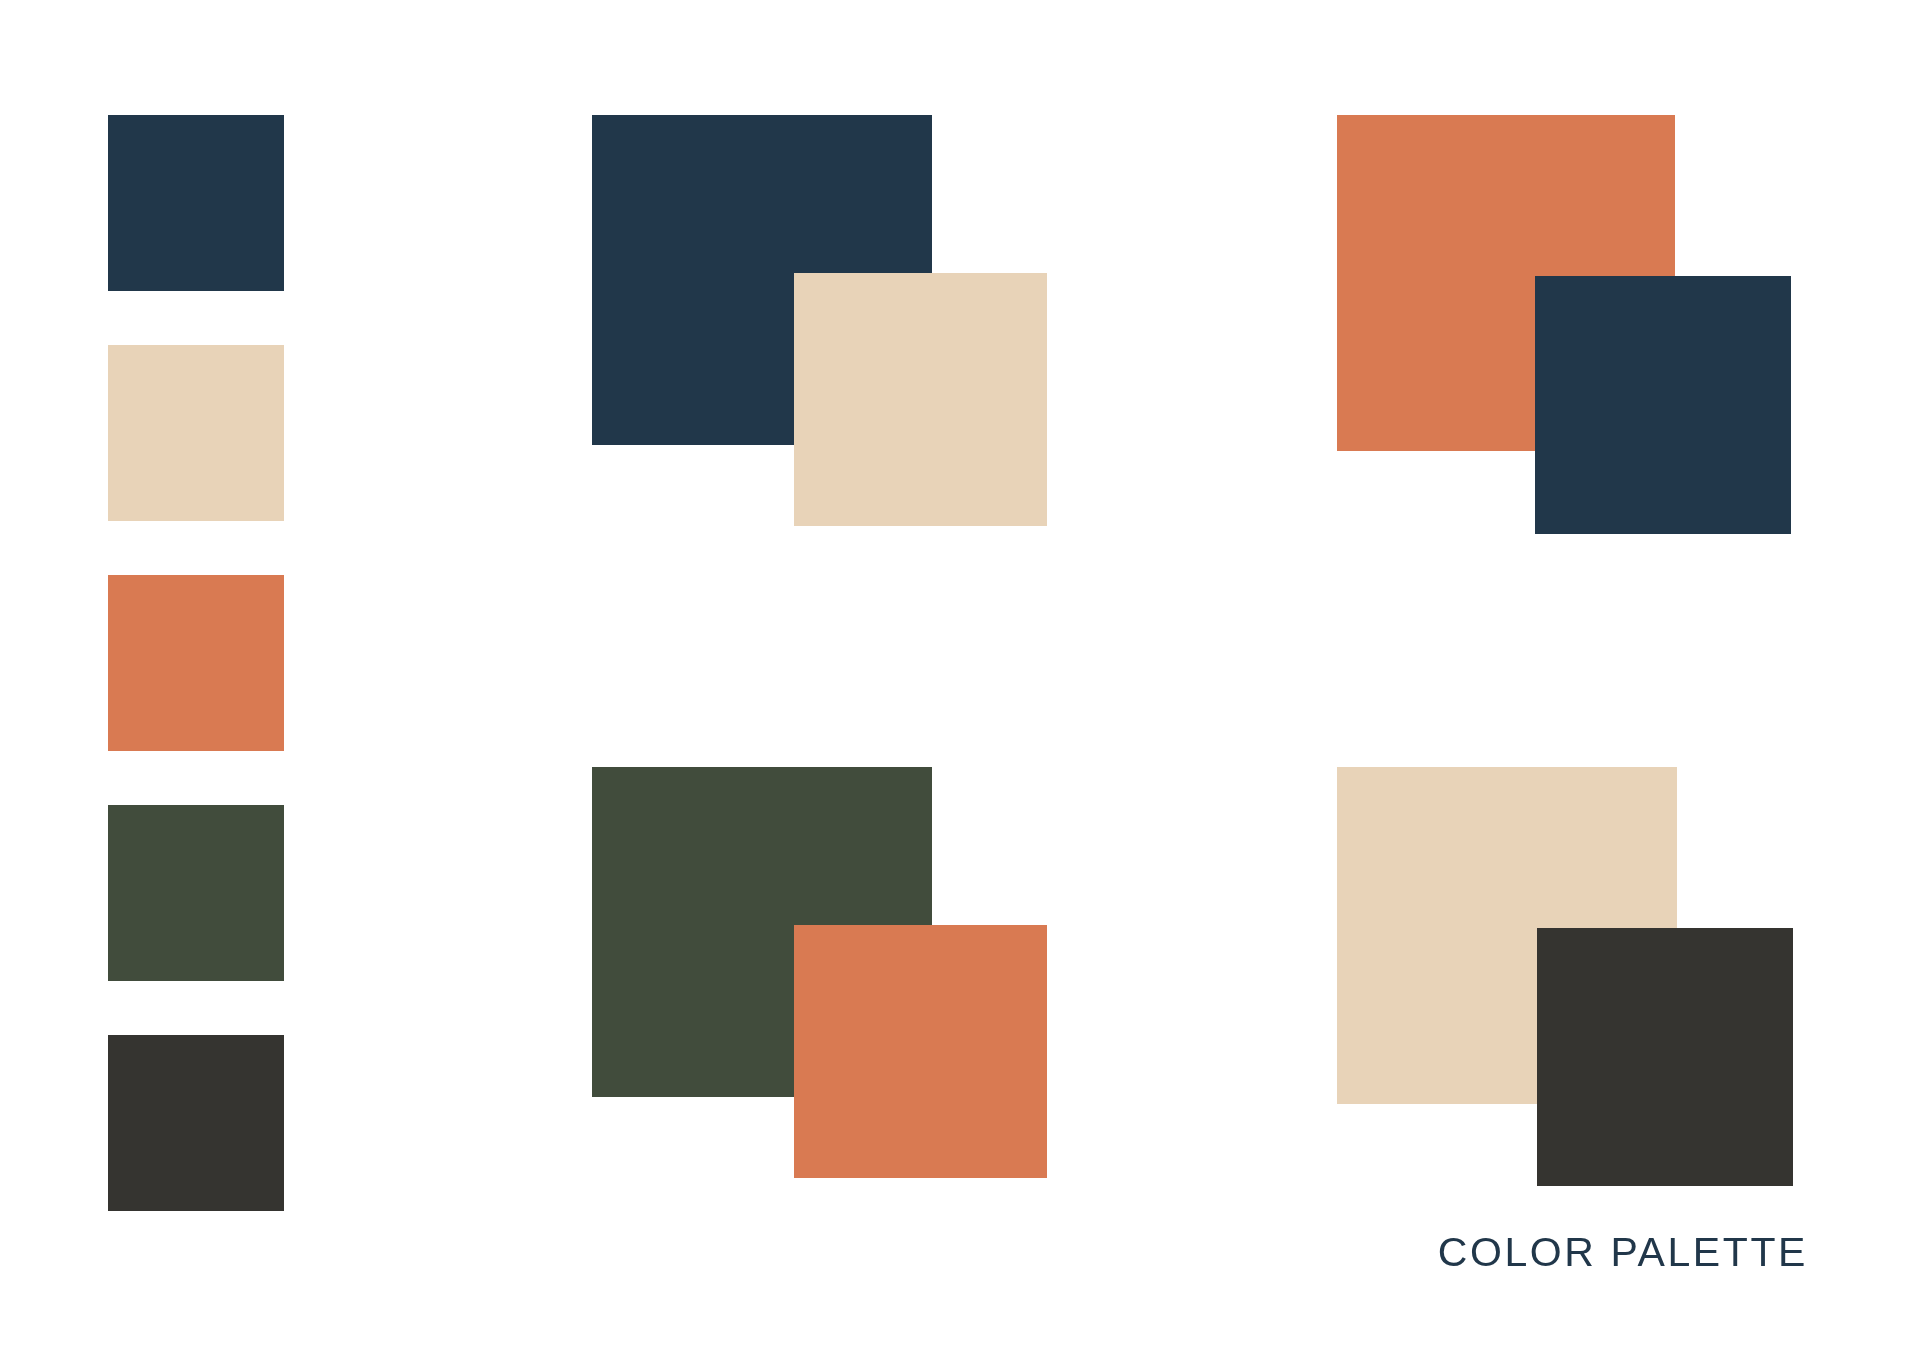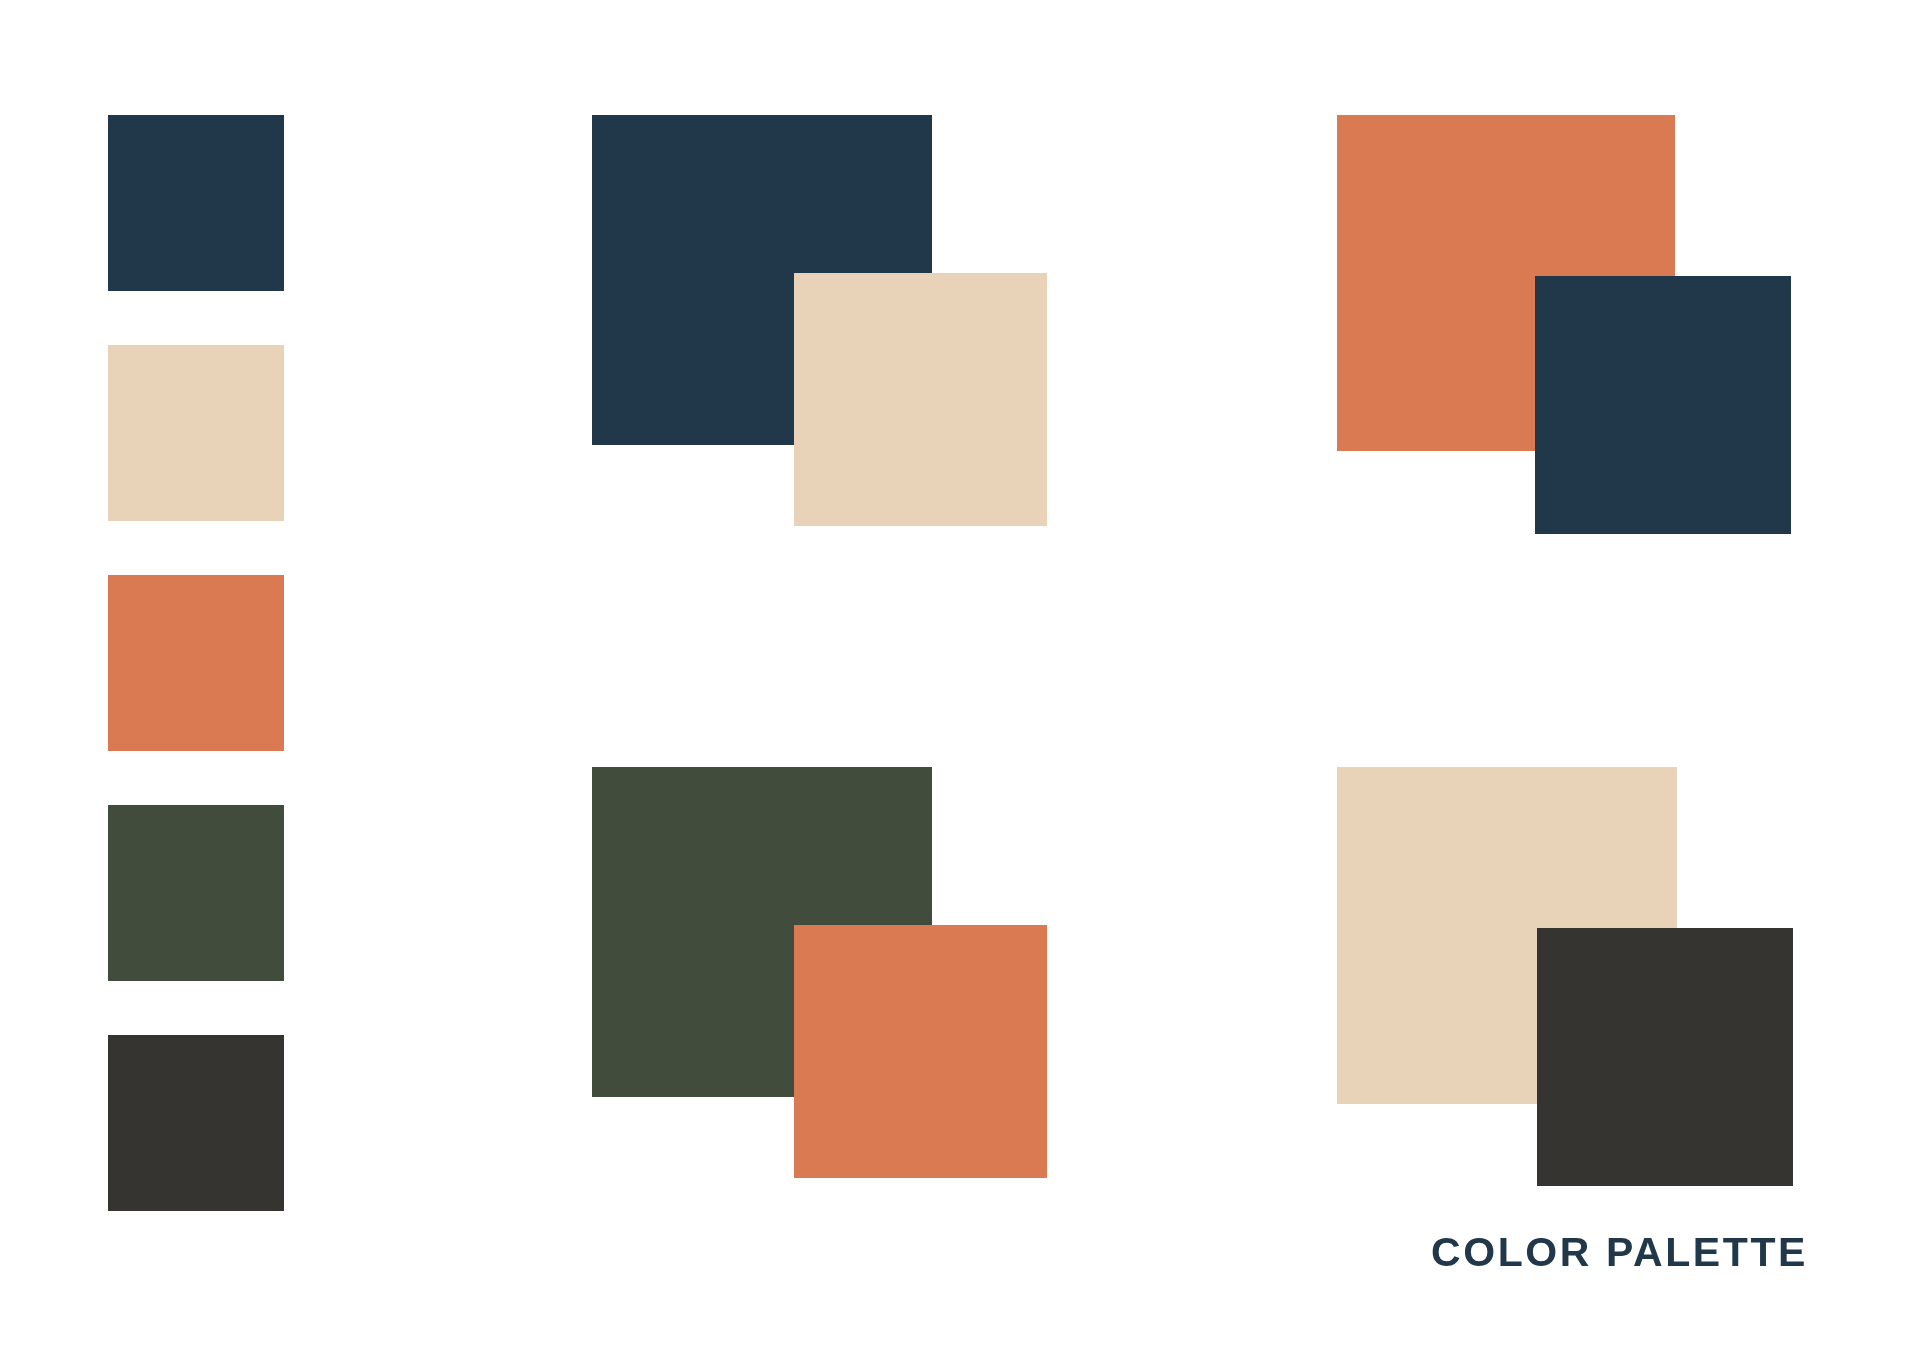--- a/index.html
+++ b/index.html
@@ -78,21 +78,21 @@
   #pair-beige-charcoal .base  { width: 340px; height: 337px; }
   #pair-beige-charcoal .front { left: 200px; top: 161px; width: 256px; height: 258px; }
 
   
   .caption {
     position: absolute;
     right: 112px;
     bottom: 84px;
     color: #21374a;
     font-size: 41px;
-    font-weight: 700;
+    font-weight: 400;
     letter-spacing: 2.6px;
     line-height: 1;
     white-space: nowrap;
     text-align: right;
   }
 </style>
 </head>
 <body>
 
 <div id="page" style="background: rgb(255, 255, 255);">

